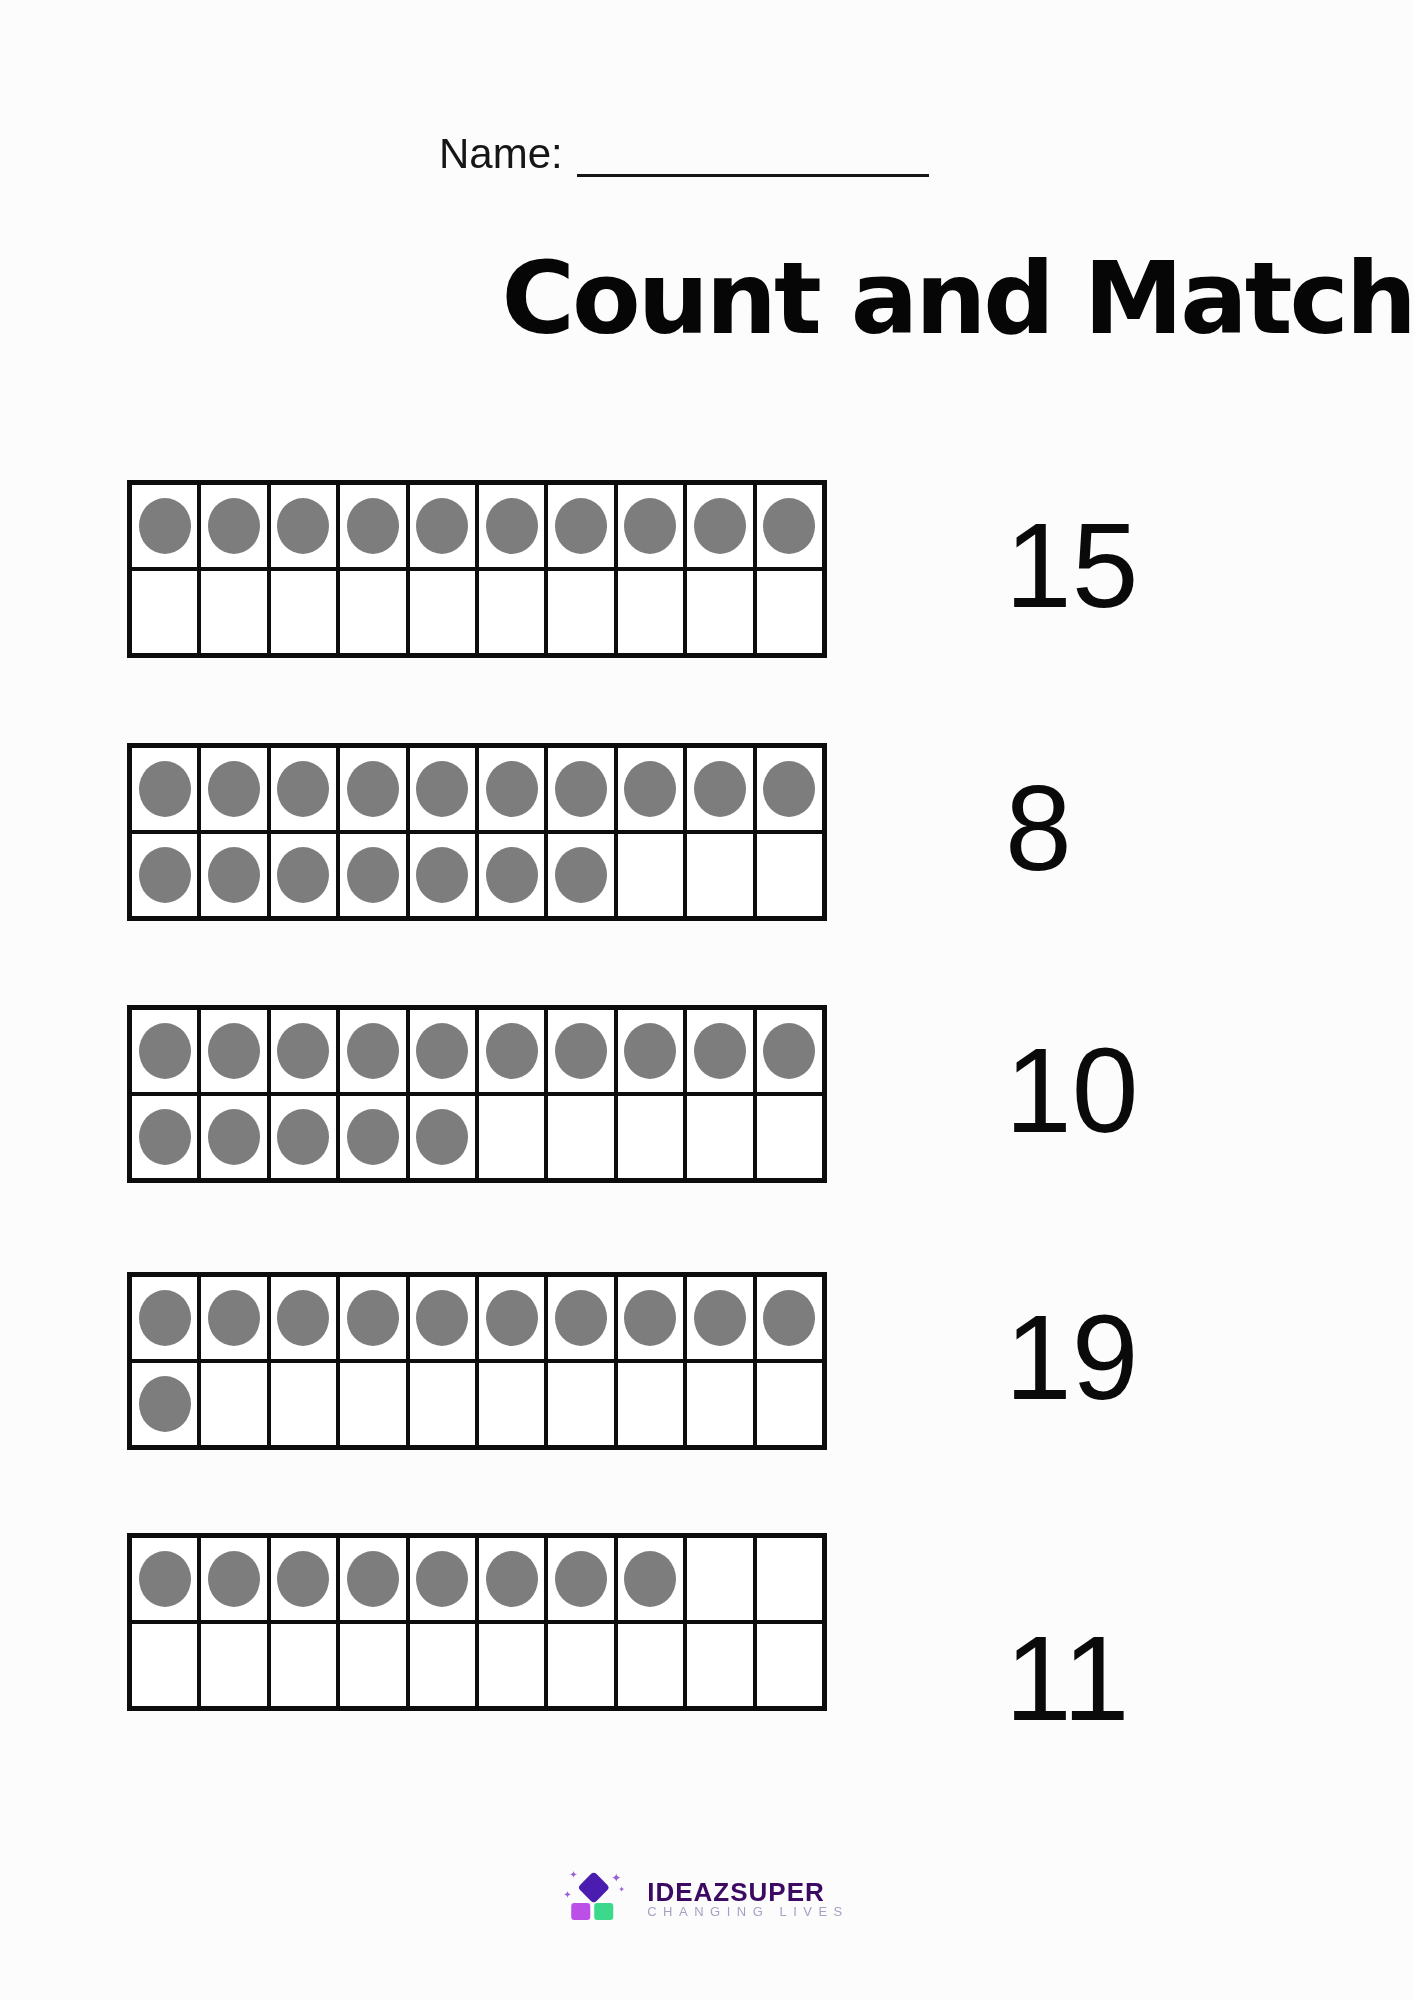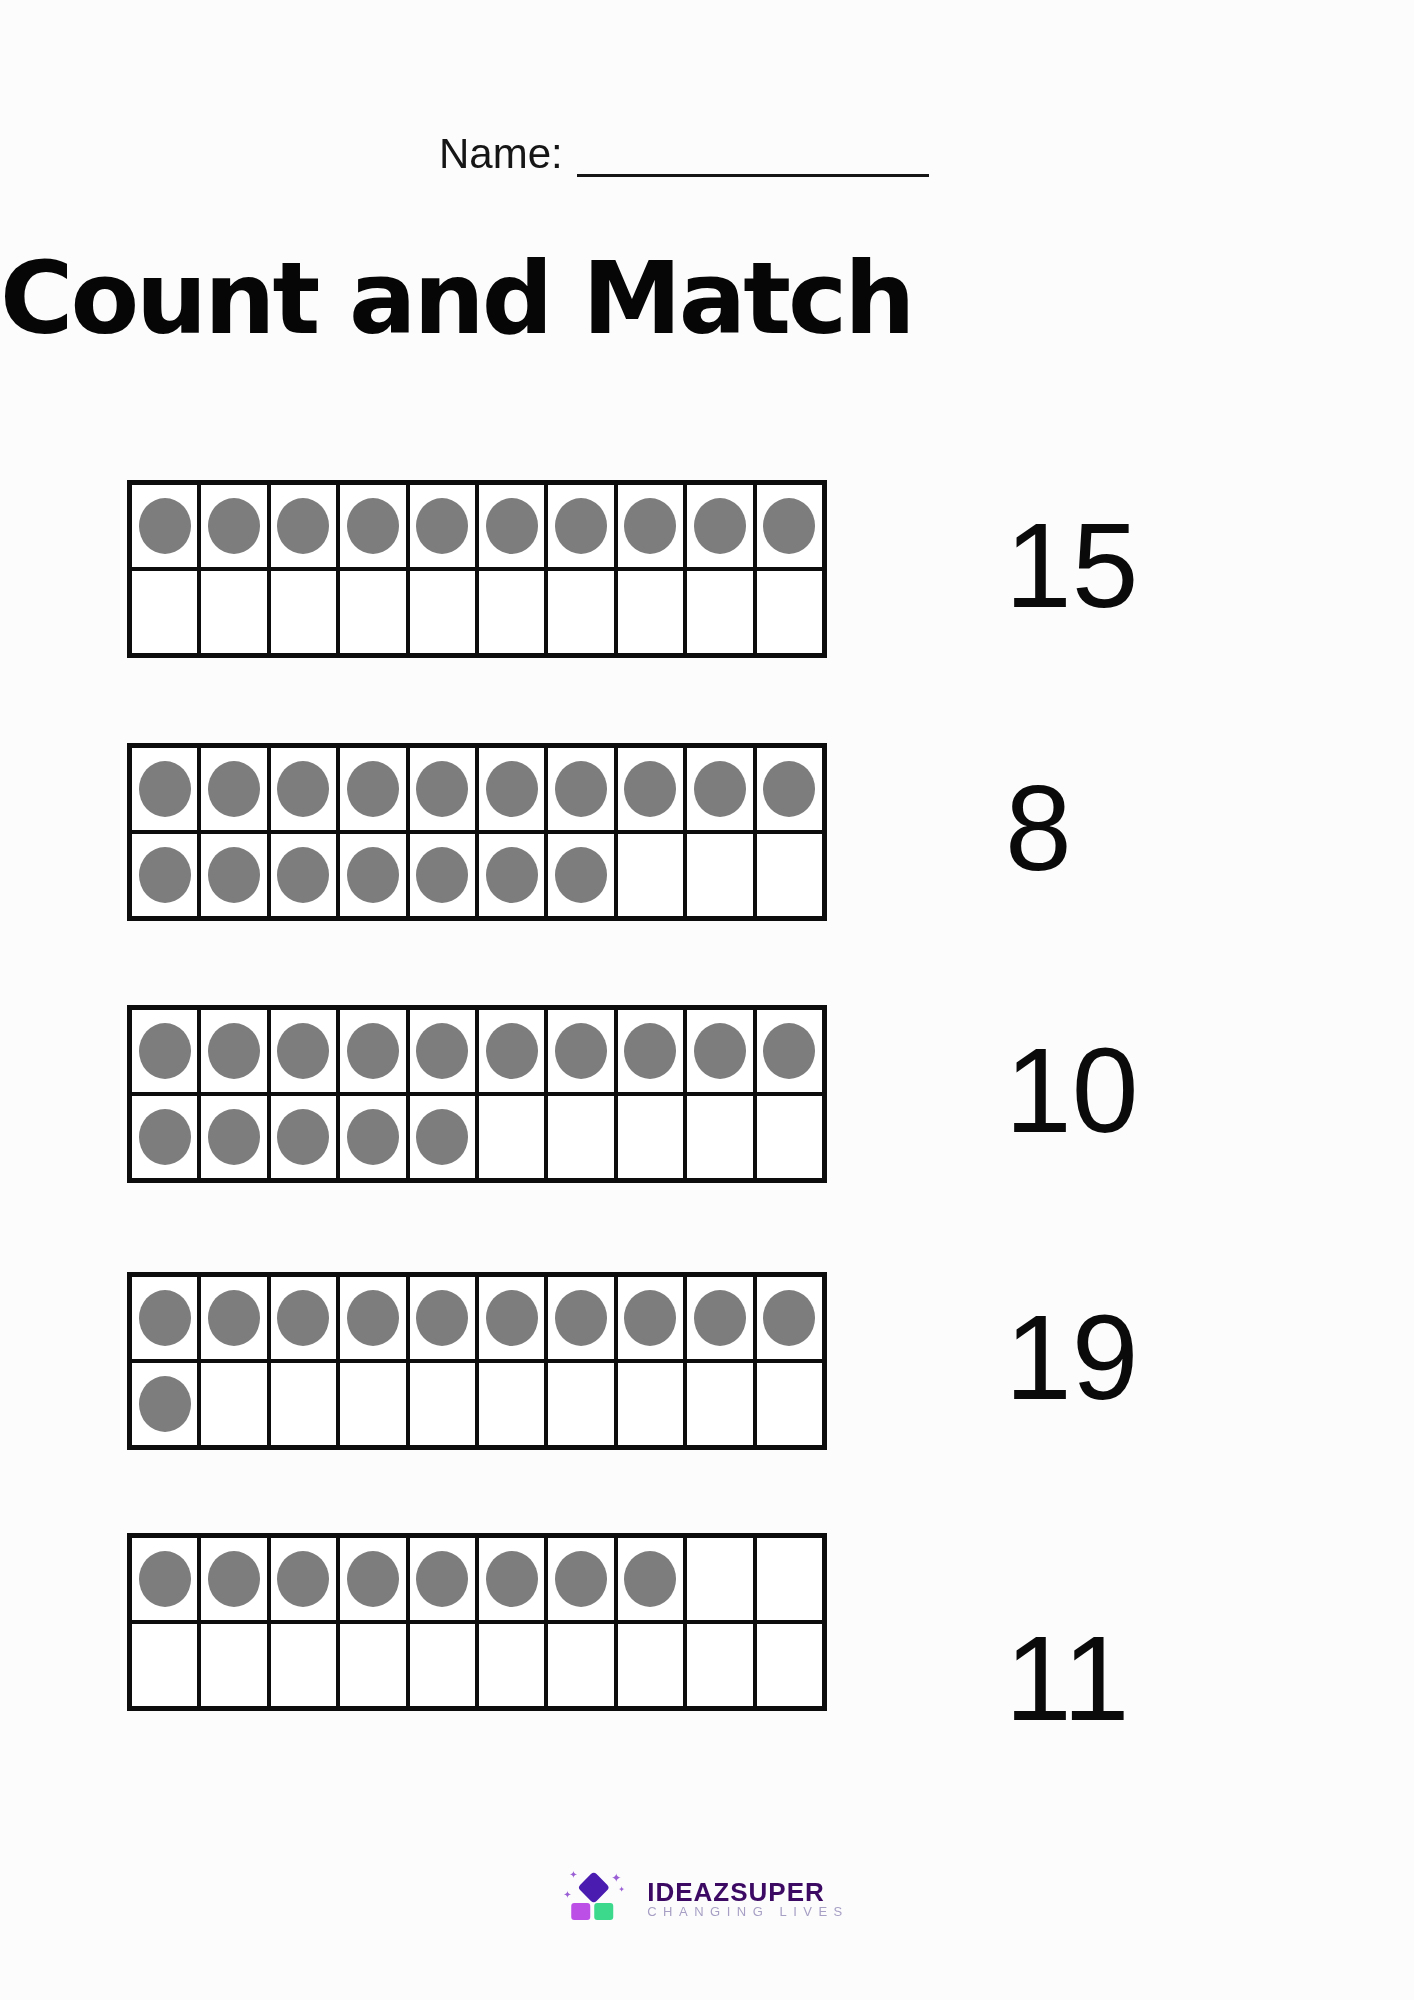--- a/index.html
+++ b/index.html
@@ -19,21 +19,21 @@
     font-size:42px; color:#161616;margin-left:22px;
   }
   .name-underline {
     display:inline-block; width:352px; height:44px;
     border-bottom:3px solid #161616;
   }
 
   
   .title {
     position:absolute; top:240px; left:0; width:1414px;
-    margin:0; text-align:left;
+    margin:0; text-align:right;
     font-family:"DejaVu Sans", sans-serif;
     font-weight:bold; font-size:100px; letter-spacing:-3px;
     color:#060606;
   }
 
   
   .frame {
     position:absolute; left:127px; width:700px; height:178px;
     display:grid;
     grid-template-columns:repeat(10, 1fr);

